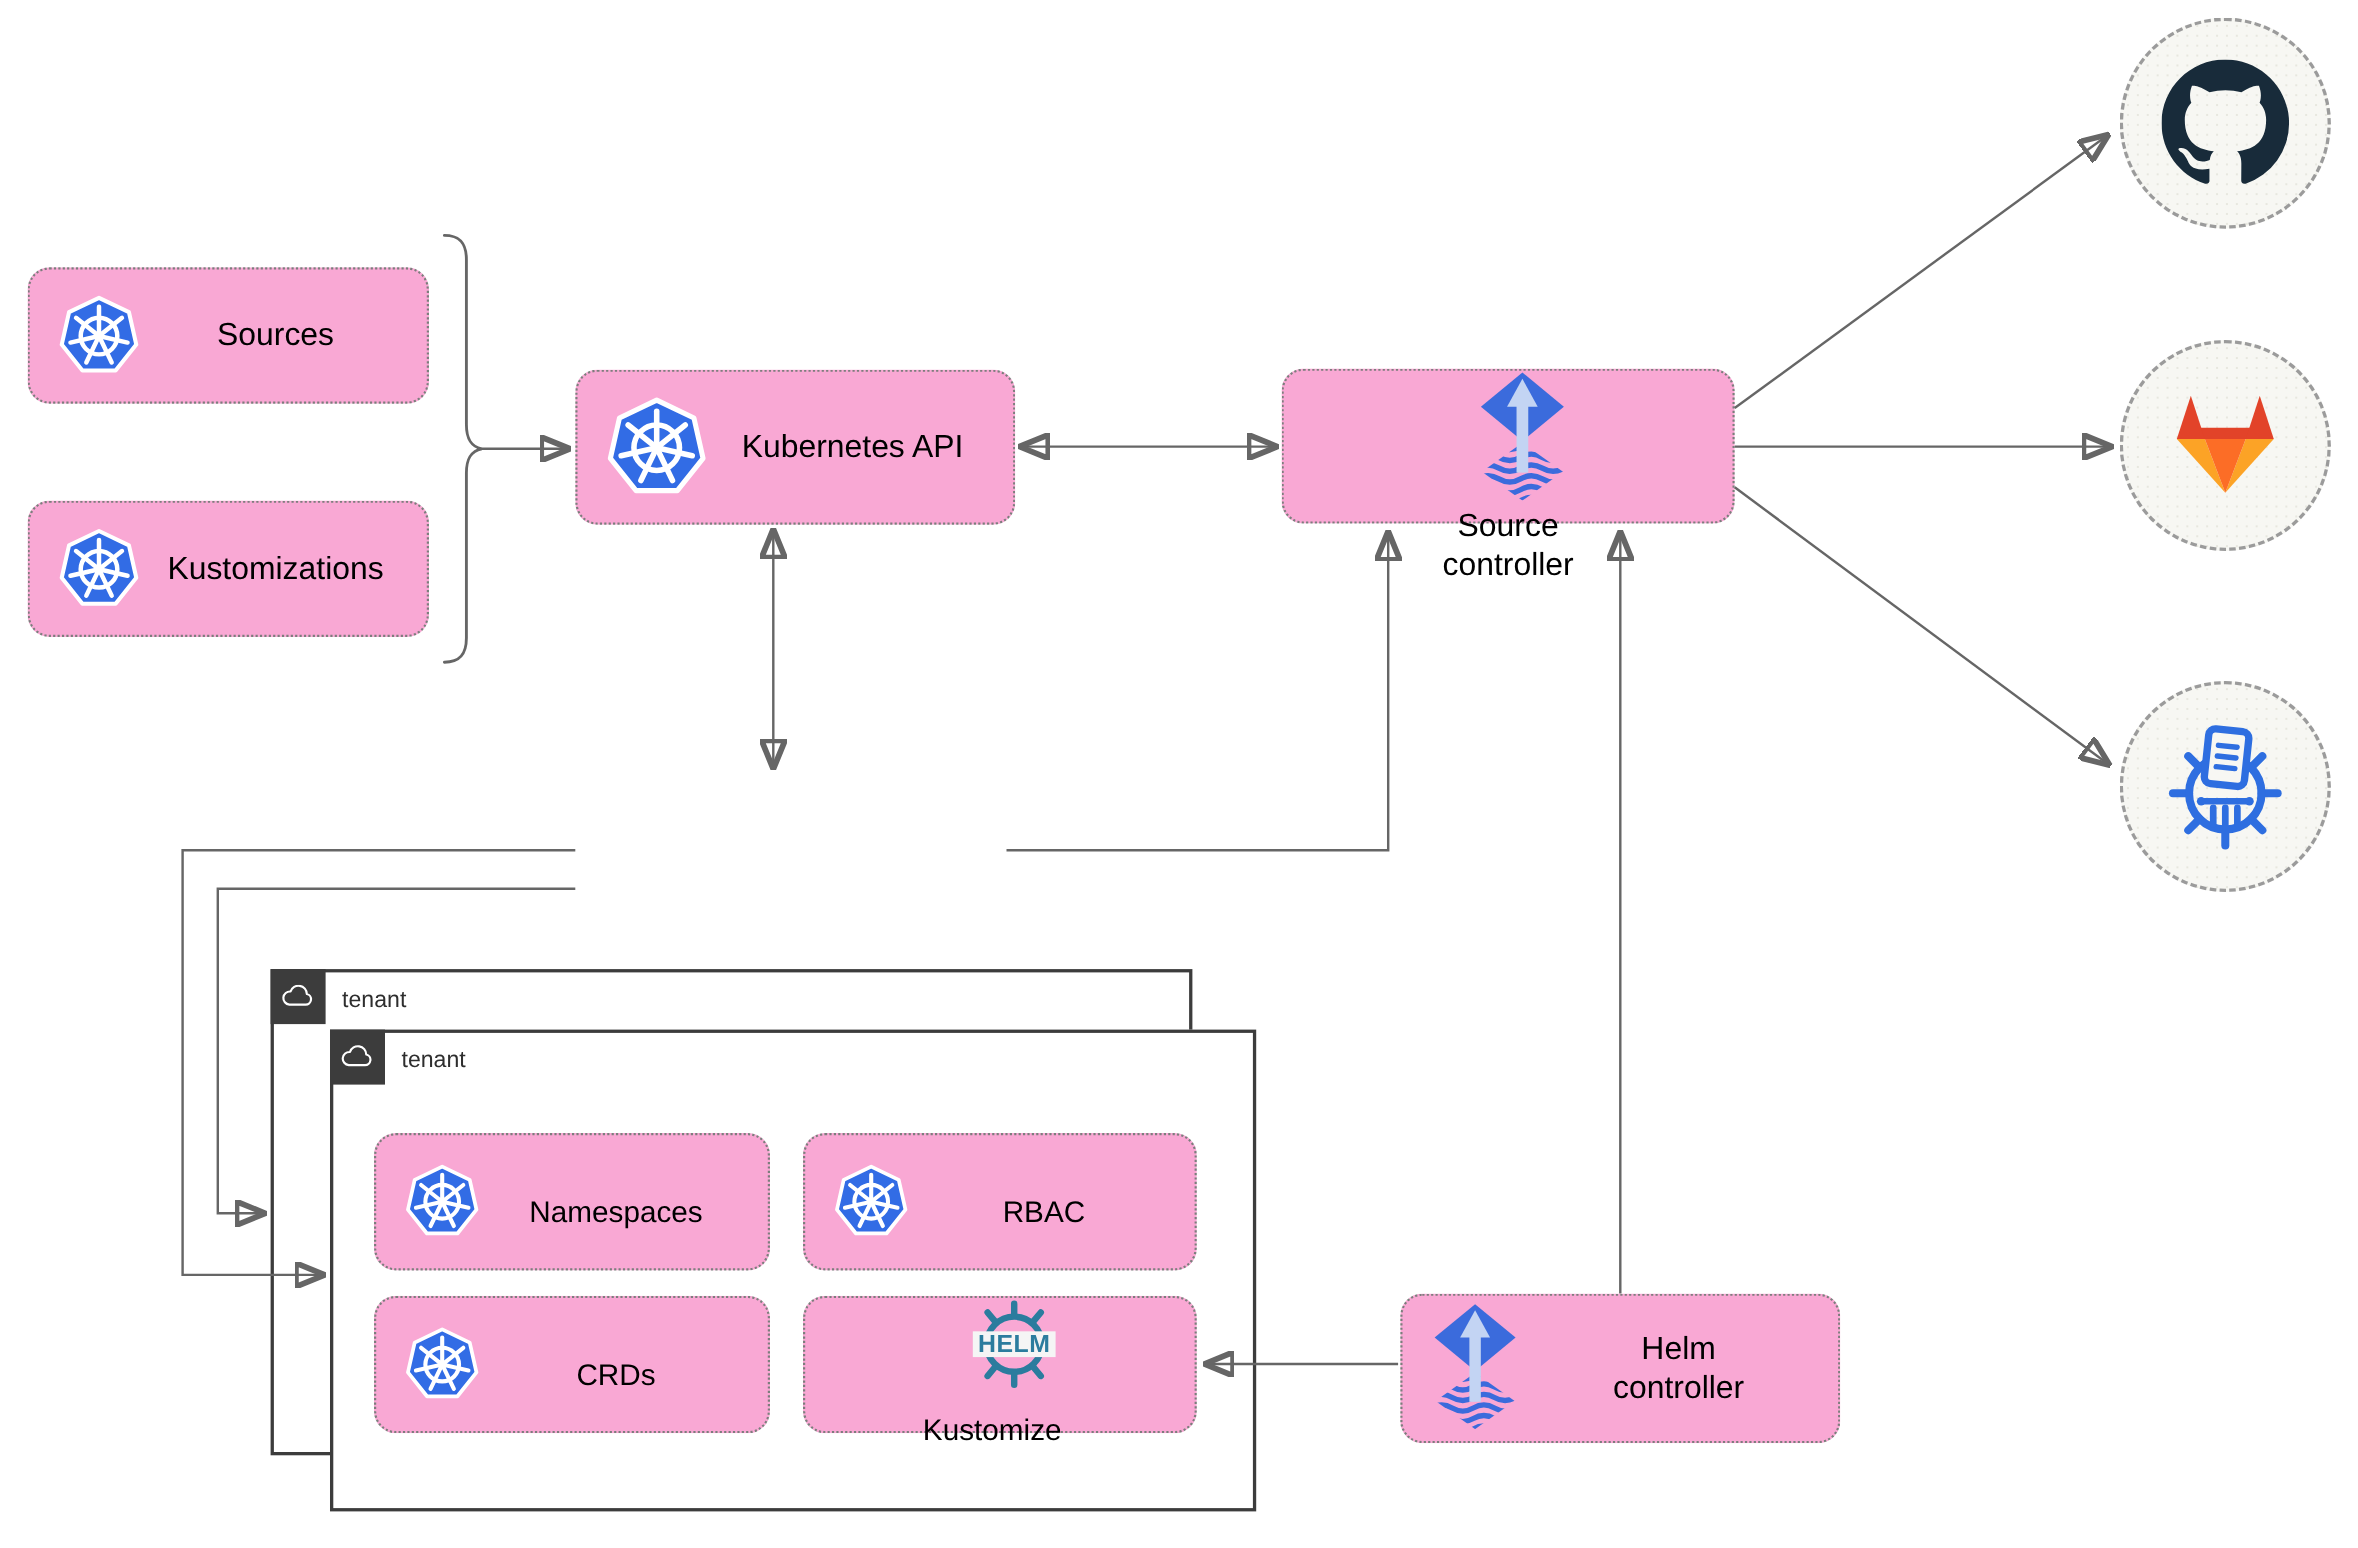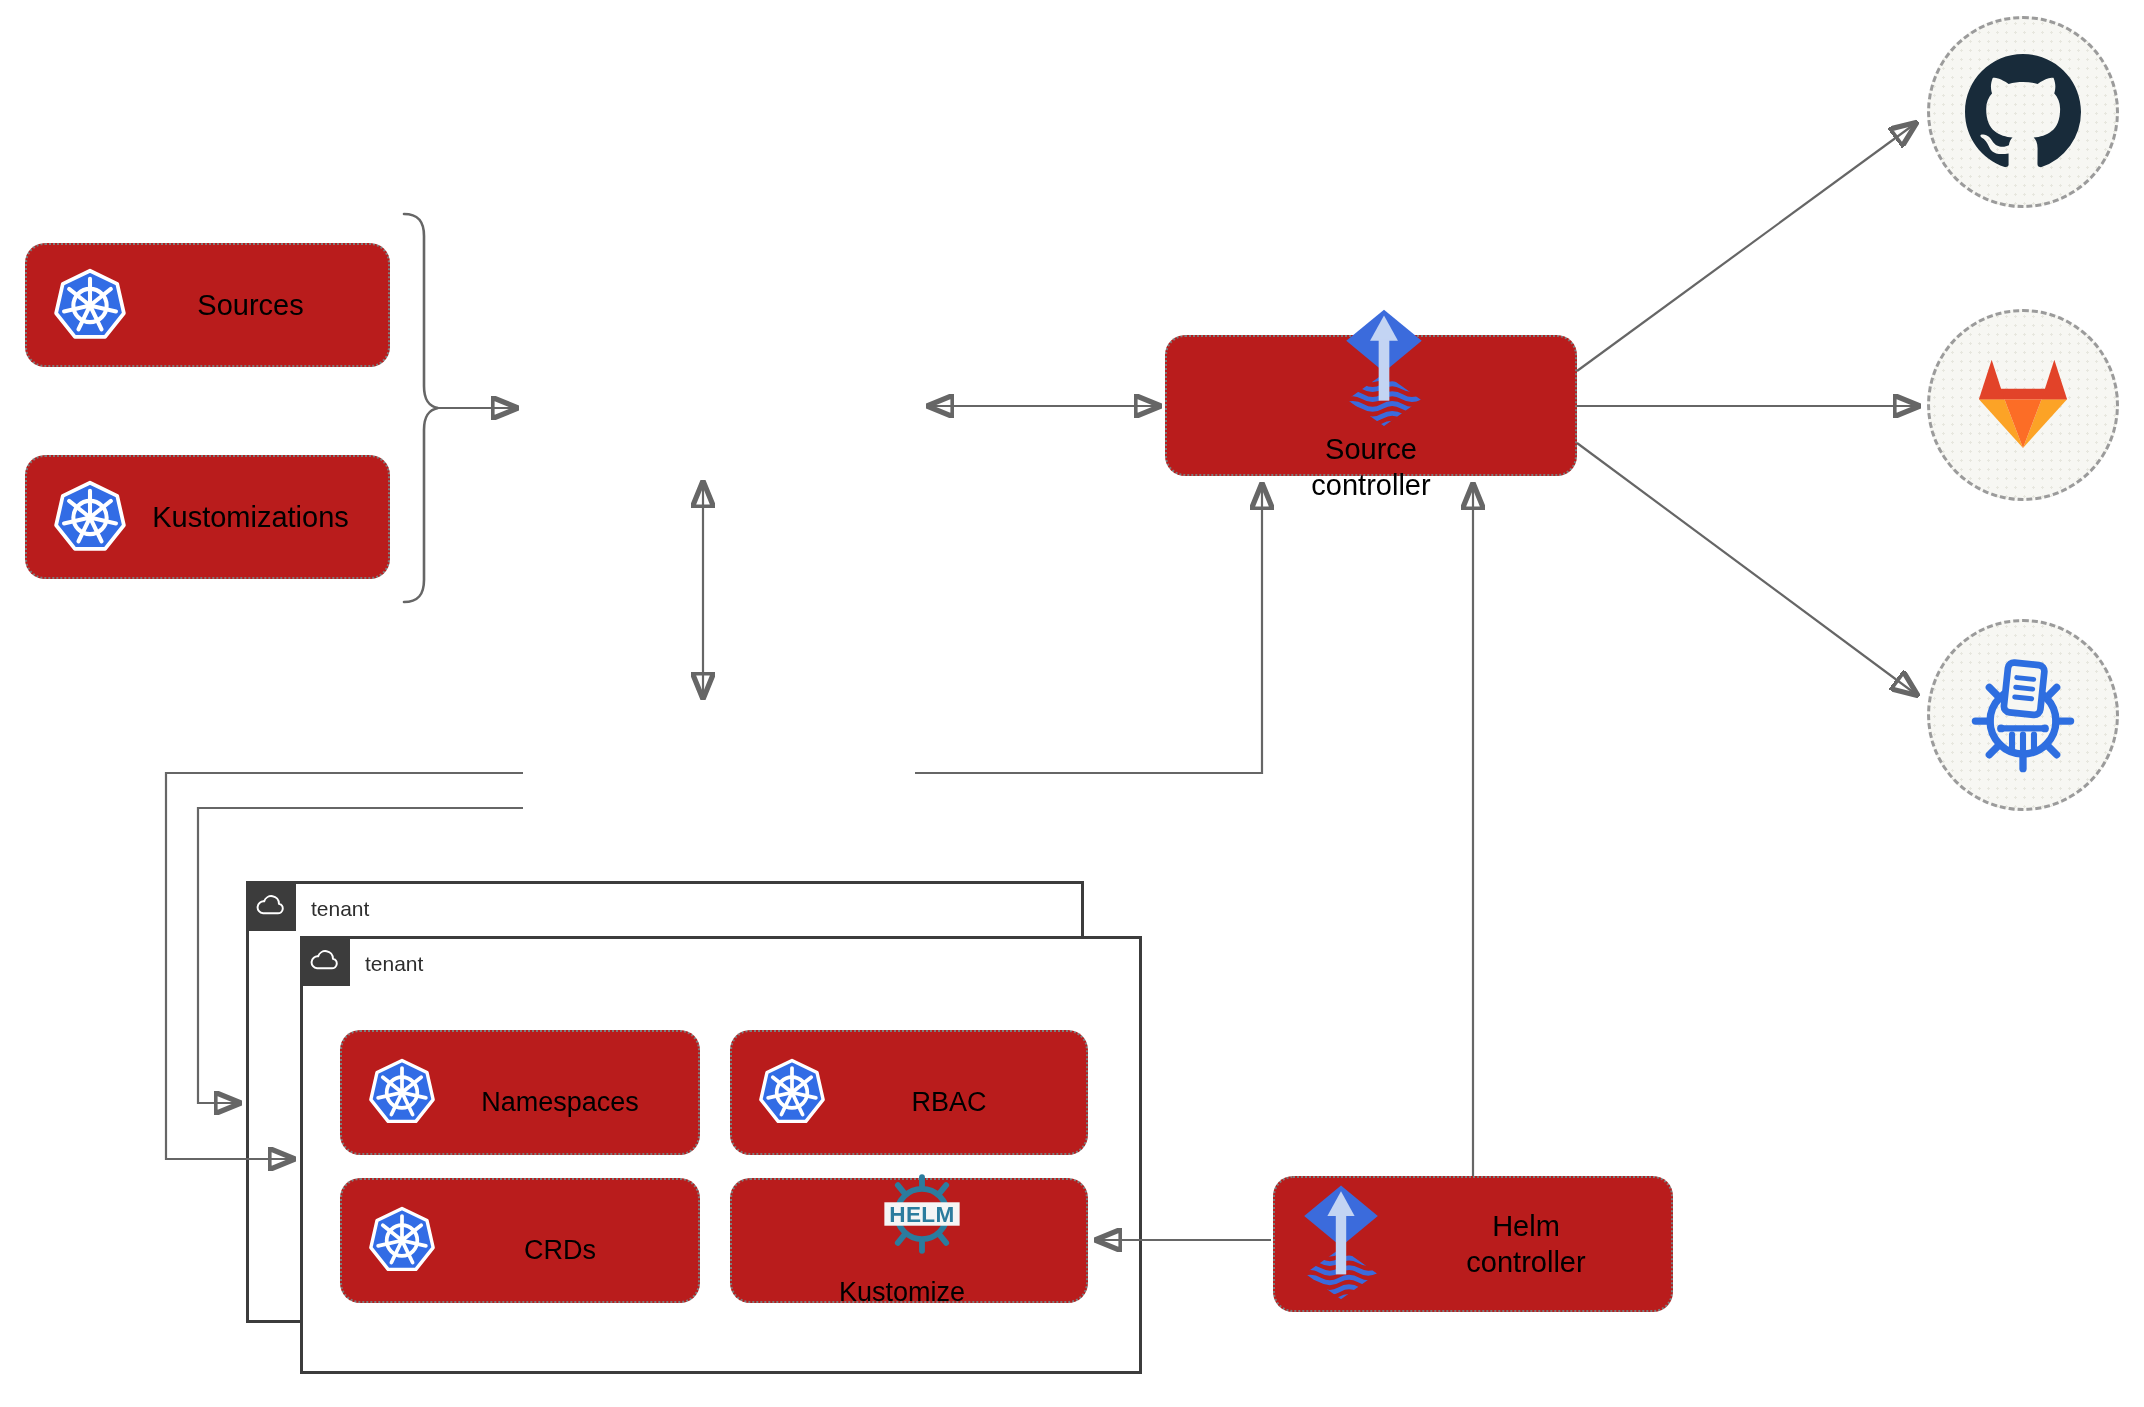--- a/index.html
+++ b/index.html
@@ -1,21 +1,21 @@
 <!DOCTYPE html>
 <html><head>
 <meta charset="utf-8">
 <style>
   html,body{margin:0;padding:0;background:#ffffff;font-family:"Liberation Sans",sans-serif;}
   .canvas{position:relative;width:2144px;height:1407px;background:#ffffff;overflow:hidden;}
   *{box-sizing:border-box;}
 
   
-  .node{position:absolute;display:flex;align-items:center;background:#b91c1c;
-        border:2px dotted #7d7d7d;border-radius:20px;z-index:3;justify-content:center;}
+  .node{position:absolute;display:flex;align-items:center;background:#f9a8d4;
+        border:2px dotted #7d7d7d;border-radius:20px;z-index:3;}
   .node .icon{flex:0 0 auto;margin-left:26px;display:flex;align-items:center;justify-content:center;}
   .node .label{flex:1 1 auto;text-align:center;font-size:29px;color:#000;line-height:1.25;padding-right:14px;}
   .node .label.narrow{flex:0 0 auto;width:180px;margin:0 auto;padding-right:0;}
   .node .label.inner{font-size:27px;margin-top:20px;}
 
   
   #n-sources        {left:25px;  top:243px;  width:365px; height:124px;}
   #n-kustomizations {left:25px;  top:455px;  width:365px; height:124px;}
   #n-k8sapi         {left:523px; top:336px;  width:400px; height:141px;}
   #n-srcctl         {left:1165px;top:335px;  width:412px; height:141px;flex-direction:column;}
@@ -123,20 +123,28 @@
 
   <div class="node" id="n-kustomizations">
     <span class="icon">
       <svg width="74" height="77">
           <use href="#sym-k8s"></use>
         </svg>
       </span>
     <span class="label">Kustomizations</span>
   </div>
 
+  <div class="node" id="n-k8sapi">
+    <span class="icon">
+      <svg width="92" height="96">
+          <use href="#sym-k8s"></use>
+        </svg>
+      </span>
+    <span class="label">Kubernetes API</span>
+  </div>
 
   <div class="node" id="n-srcctl">
     <span class="icon">
       <svg width="82" height="123">
           <use href="#sym-flux"></use>
         </svg>
       </span>
     <span class="label narrow">Source controller</span>
   </div>
 

